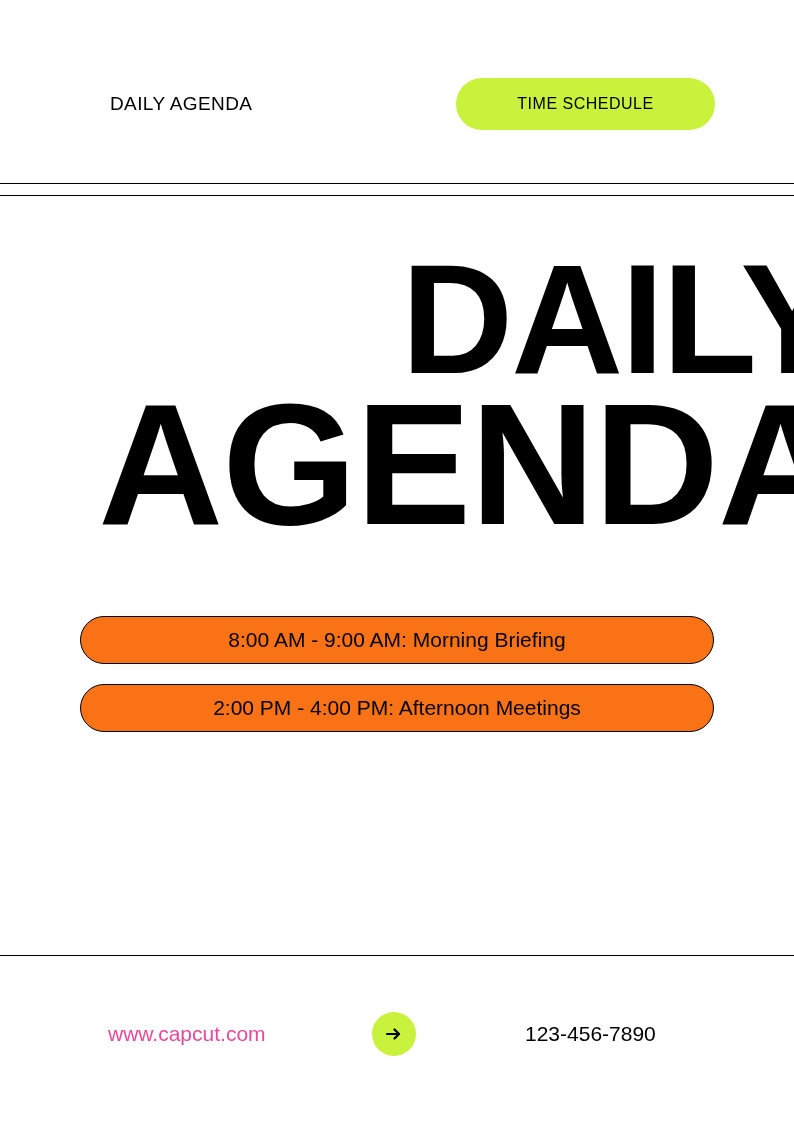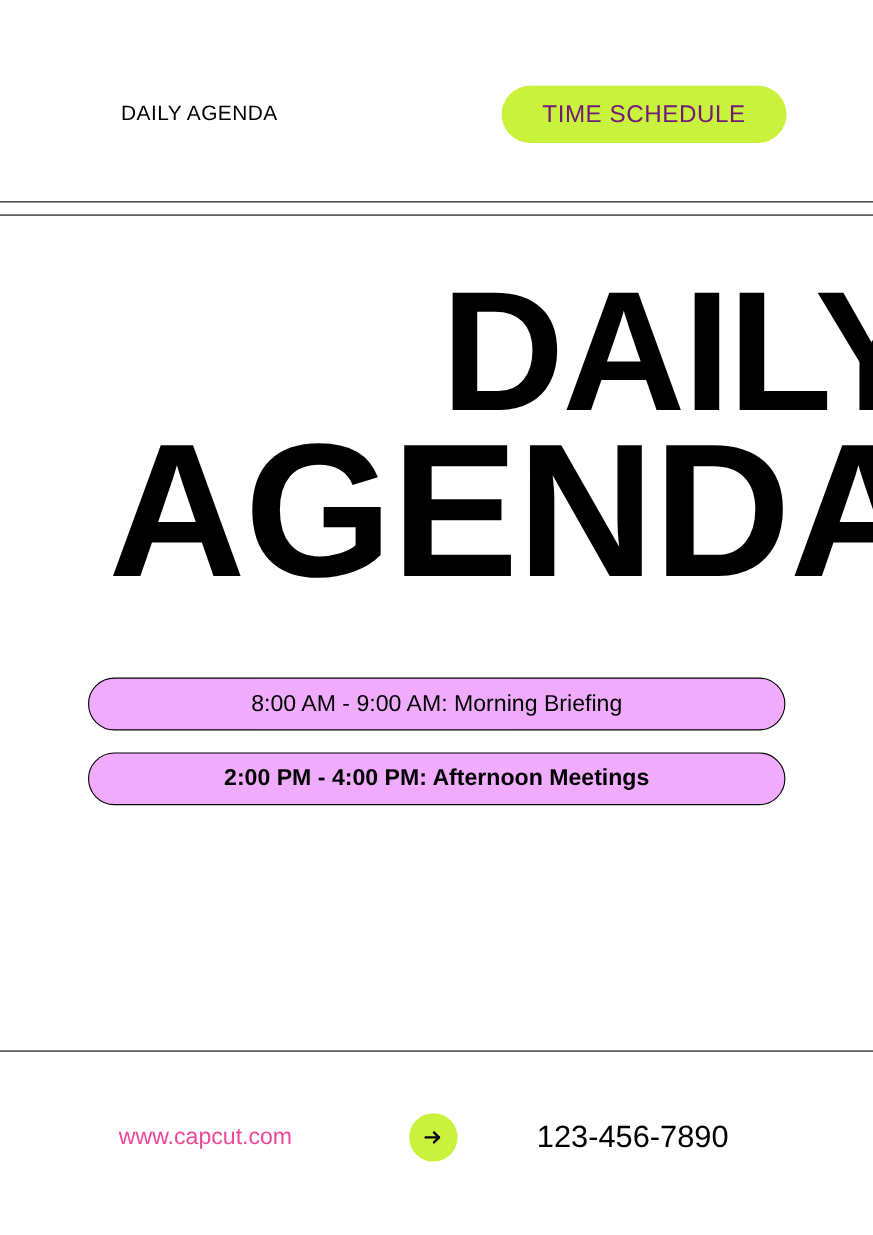--- a/index.html
+++ b/index.html
@@ -48,23 +48,23 @@
     position: absolute;
     left: 456px;
     top: 0;
     width: 259px;
     height: 52px;
     border-radius: 26px;
     background: #c8f23c;
     display: flex;
     align-items: center;
     justify-content: center;
-    font-size: 22px;
+    font-size: 16px;
     letter-spacing: 0.5px;
-    color: #701a75;
+    color: #000000;
     box-sizing: border-box;
   }
 
   
   .rule-top {
     position: absolute;
     left: 0;
     top: 183px;
     width: 794px;
     height: 1px;
@@ -115,26 +115,25 @@
     height: 48px;
     border: 1.4px solid #000;
     border-radius: 24px;
     display: flex;
     align-items: center;
     justify-content: center;
     font-size: 21px;
     color: #000;
     box-sizing: border-box;
     margin-bottom: 20px;
-    background: #f0abfc;
+    background: #f97316;
     white-space: nowrap;
   }
   .agenda-item:last-child {
     margin-bottom: 0;
-    font-weight: bold;
   }
 
   
   .rule-footer {
     position: absolute;
     left: 0;
     top: 955px;
     width: 794px;
     height: 1px;
     background: #000;
@@ -166,24 +165,24 @@
     background: #c8f23c;
     display: flex;
     align-items: center;
     justify-content: center;
   }
   .footer-arrow svg {
     display: block;
   }
   .footer-phone {
     position: absolute;
-    left: 488px;
-    top: 50%;
-    transform: translateY(-50%);
-    font-size: 28px;
+    left: 525px;
+    top: 50%;
+    transform: translateY(-50%);
+    font-size: 21px;
     color: #000;
     white-space: nowrap;
   }
 </style>
 </head>
 <body>
 
 <div class="page">
 
   <div class="header">

